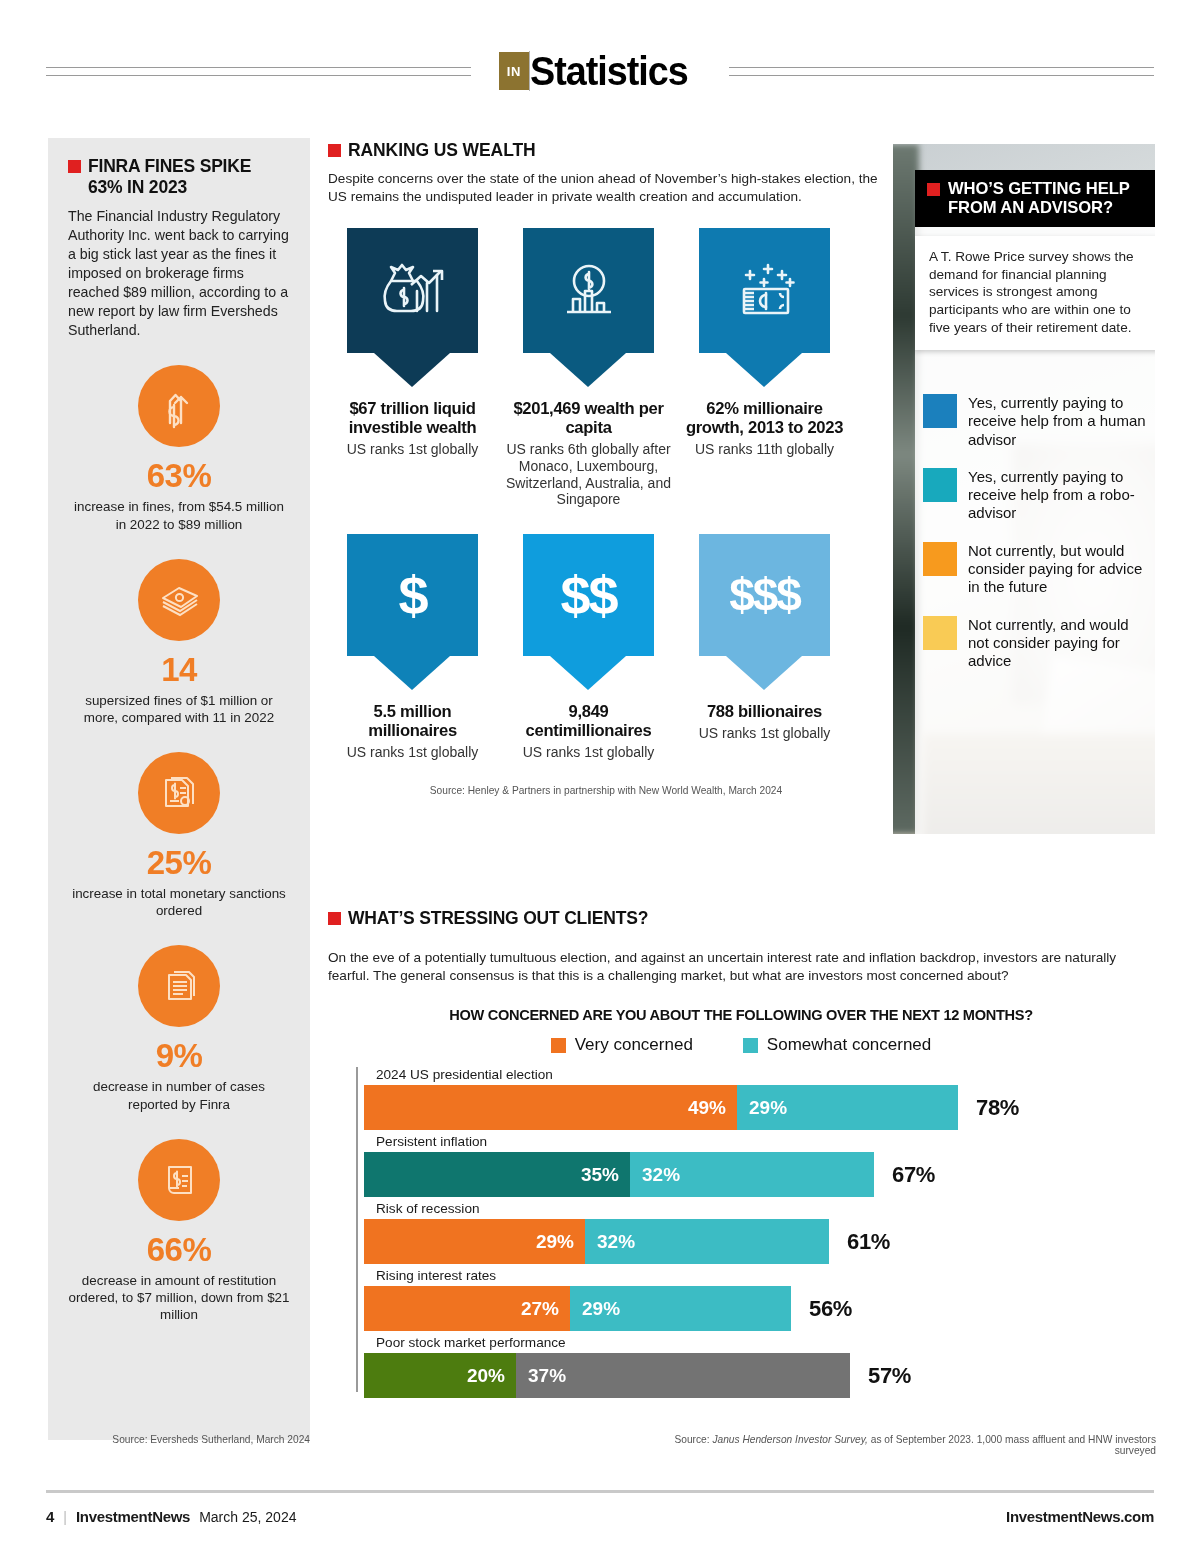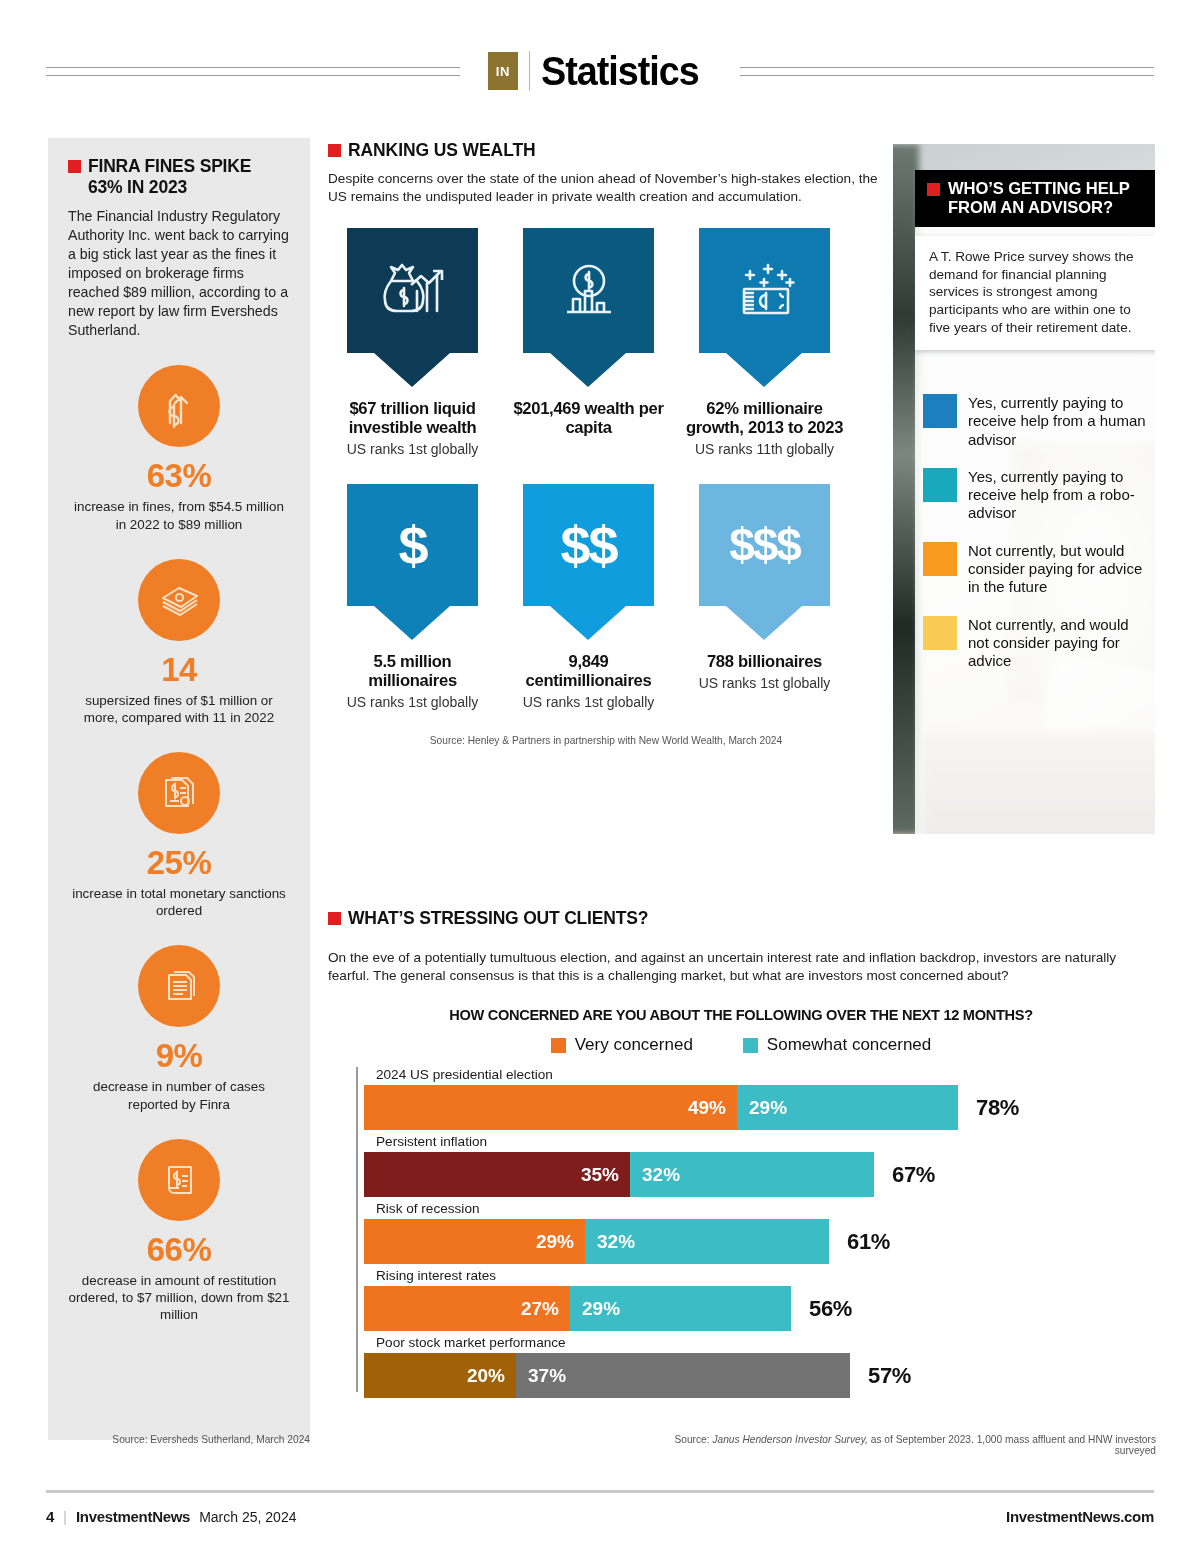--- a/index.html
+++ b/index.html
@@ -12,21 +12,21 @@
   }
   .page { position: relative; width: 1200px; height: 1560px; }
 
   
   .masthead {
     position: absolute; left: 46px; top: 40px; width: 1108px; height: 62px;
     display: flex; align-items: center; justify-content: center; gap: 0;
   }
   .rule-group { flex: 1; display: flex; flex-direction: column; gap: 7px; }
   .rule-group .rl { height: 1px; background: #9a9a9a; }
-  .title-wrap { display: flex; align-items: center; gap: 11px; padding: 0 28px; }
+  .title-wrap { display: flex; align-items: center; padding: 0 28px; }
   .in-badge {
     width: 30px; height: 38px; background: #8c7330; color: #ffffff;
     font-size: 13px; font-weight: bold; letter-spacing: .5px;
     display: flex; align-items: center; justify-content: center;
   }
   .title-div { width: 1px; height: 40px; background: #b3b3b3; }
   .stat-title {
     font-size: 41px; font-weight: bold; letter-spacing: -1.1px;
     color: #000; font-family: "Liberation Sans", sans-serif;
     transform: scaleX(.92); transform-origin: left center;
@@ -293,20 +293,21 @@
             <svg width="68" height="66" viewBox="0 0 68 66" fill="none" stroke="#eaf4f8" stroke-width="2.6">
               <circle cx="34" cy="24" r="15"></circle>
               <path d="M34 17 a3.4 3.4 0 1 0 0 6.8 a3.4 3.4 0 1 1 0 6.8 M34 15 v17" stroke-linecap="round"></path>
               <path d="M12 55 h44"></path>
               <path d="M18 55 V42 h7 v13 M30 55 V34 h7 v21 M42 55 V46 h7 v9" stroke-linejoin="round"></path>
             </svg>
           </div>
           <div class="tip"></div>
         </div>
         <div class="pin-cap-hdr">$201,469 wealth per capita</div>
+        <div class="pin-cap-sub">US ranks 6th globally after Monaco, Luxembourg, Switzerland, Australia, and Singapore</div>
       </div>
 
       <div class="card-col">
         <div class="pin" style="color:#0e7ab0">
           <div class="body" style="background:#0e7ab0">
             <svg width="70" height="66" viewBox="0 0 70 66" fill="none" stroke="#eaf4f8" stroke-width="2.6">
               <path d="M20 14 v8 M16 18 h8 M38 8 v8 M34 12 h8 M52 14 v8 M48 18 h8 M34 22 v7 M30.5 25.5 h7 M60 22 v7 M56.5 25.5 h7" stroke-linecap="round"></path>
               <rect x="14" y="32" width="44" height="24" rx="1"></rect>
               <path d="M14 36 h10 M14 40 h10 M14 44 h10 M14 48 h10 M14 52 h10"></path>
               <path d="M36 38 a6 6 0 1 0 0 12" stroke-linecap="round"></path>
@@ -426,21 +427,21 @@
         <div class="bar-row">
           <div class="seg" style="background:#f07320;width:373px">49%</div>
           <div class="seg b" style="background:#3cbcc4;width:221px">29%</div>
           <div class="total">78%</div>
         </div>
       </div>
 
       <div class="grp">
         <div class="grp-lbl">Persistent inflation</div>
         <div class="bar-row">
-          <div class="seg" style="background:#7f1d1d;width:266px">35%</div>
+          <div class="seg" style="background:#0f766e;width:266px">35%</div>
           <div class="seg b" style="background:#3cbcc4;width:244px">32%</div>
           <div class="total">67%</div>
         </div>
       </div>
 
       <div class="grp">
         <div class="grp-lbl">Risk of recession</div>
         <div class="bar-row">
           <div class="seg" style="background:#f07320;width:221px">29%</div>
           <div class="seg b" style="background:#3cbcc4;width:244px">32%</div>
@@ -453,21 +454,21 @@
         <div class="bar-row">
           <div class="seg" style="background:#f07320;width:206px">27%</div>
           <div class="seg b" style="background:#3cbcc4;width:221px">29%</div>
           <div class="total">56%</div>
         </div>
       </div>
 
       <div class="grp">
         <div class="grp-lbl">Poor stock market performance</div>
         <div class="bar-row">
-          <div class="seg" style="background:#a16207;width:152px">20%</div>
+          <div class="seg" style="background:#4d7c0f;width:152px">20%</div>
           <div class="seg b" style="background:#737373;width:334px">37%</div>
           <div class="total">57%</div>
         </div>
       </div>
     </div>
   </div>
 
   <div class="chart-source">
     <span>Source: </span><i>Janus Henderson Investor Survey,</i><span> as of September 2023. 1,000 mass affluent and HNW investors surveyed</span>
   </div>

